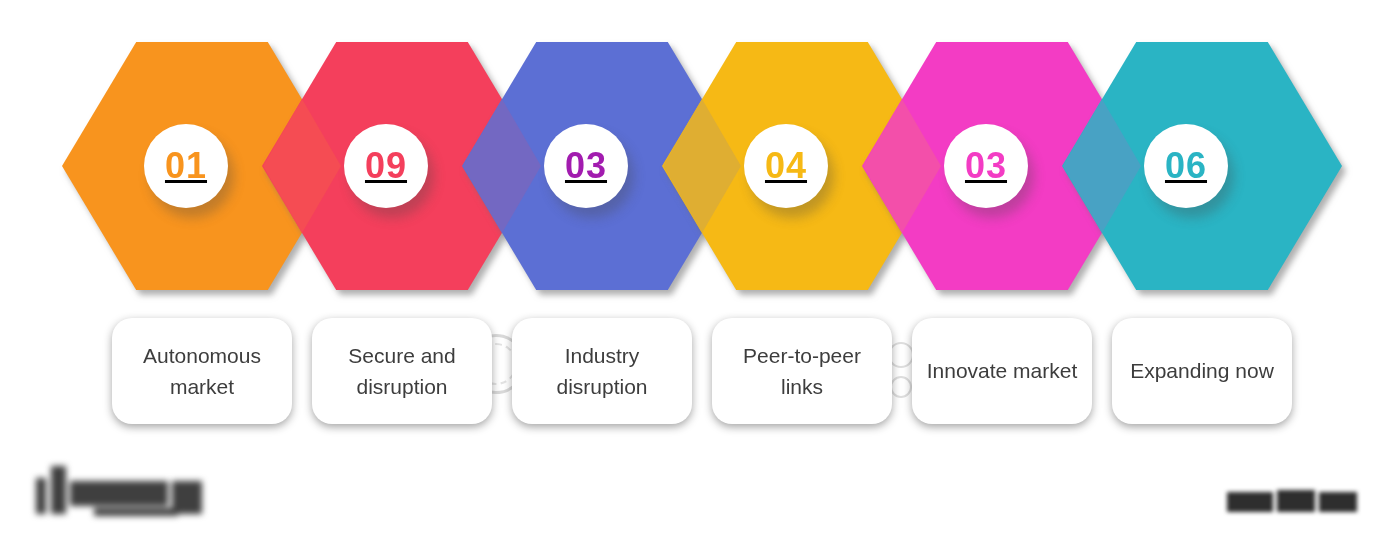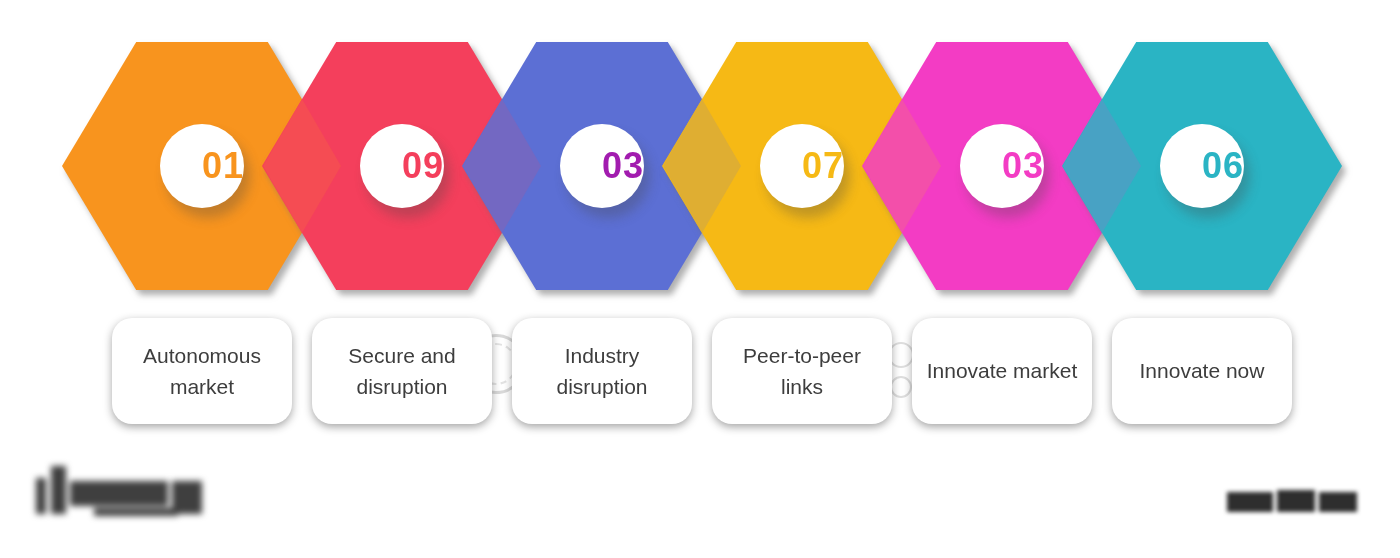--- a/index.html
+++ b/index.html
@@ -18,24 +18,24 @@
   .hex-shadow{
     position:absolute;top:42px;left:0;width:280px;height:248px;
     filter:drop-shadow(4px 5px 3px rgba(110,110,110,0.55));
   }
   .hex{
     width:100%;height:100%;
     clip-path:polygon(0 50%,26.5% 0,73.5% 0,100% 50%,73.5% 100%,26.5% 100%);
   }
 
   .num-circle{
-    position:absolute;top:124px;left:98px;width:84px;height:84px;
+    position:absolute;top:124px;left:82px;width:84px;height:84px;
     border-radius:50%;background:#ffffff;
     box-shadow:6px 10px 12px rgba(70,70,70,0.30);
-    display:flex;align-items:center;justify-content:flex-end;
+    display:flex;align-items:center;justify-content:center;text-decoration:underline;
   }
   .num-circle span{
     font-size:36px;font-weight:700;letter-spacing:1px;line-height:1;
   }
 
   .card{
     position:absolute;top:318px;left:50px;width:180px;height:106px;
     background:#ffffff;border-radius:20px;
     box-shadow:0 3px 9px rgba(30,30,30,0.40);
     display:flex;align-items:center;justify-content:center;
@@ -121,21 +121,21 @@
     <div class="card">
       <span>Industry disruption</span>
     </div>
   </div>
 
   <div class="step p4">
     <div class="hex-shadow">
       <div class="hex" style="background-color: rgb(246, 185, 21);"></div>
     </div>
     <div class="num-circle">
-      <span style="color: rgb(246, 185, 21);">07</span>
+      <span style="color: rgb(246, 185, 21);">04</span>
     </div>
     <div class="card">
       <span>Peer-to-peer links</span>
     </div>
   </div>
 
   <div class="step p5">
     <div class="hex-shadow">
       <div class="hex" style="background-color: rgb(243, 60, 196);"></div>
     </div>
@@ -148,21 +148,21 @@
   </div>
 
   <div class="step p6">
     <div class="hex-shadow">
       <div class="hex" style="background-color: rgb(42, 180, 196);"></div>
     </div>
     <div class="num-circle">
       <span style="color: rgb(42, 180, 196);">06</span>
     </div>
     <div class="card">
-      <span>Innovate now</span>
+      <span>Expanding now</span>
     </div>
   </div>
 
   <div class="diamond d1" style="background-color: rgb(245, 76, 83);"></div>
   <div class="diamond d2" style="background-color: rgb(115, 104, 194);"></div>
   <div class="diamond d3" style="background-color: rgb(223, 174, 50);"></div>
   <div class="diamond d4" style="background-color: rgb(243, 79, 170);"></div>
   <div class="diamond d5" style="background-color: rgb(72, 162, 196);"></div>
 
   <div class="badge-seal"></div>

